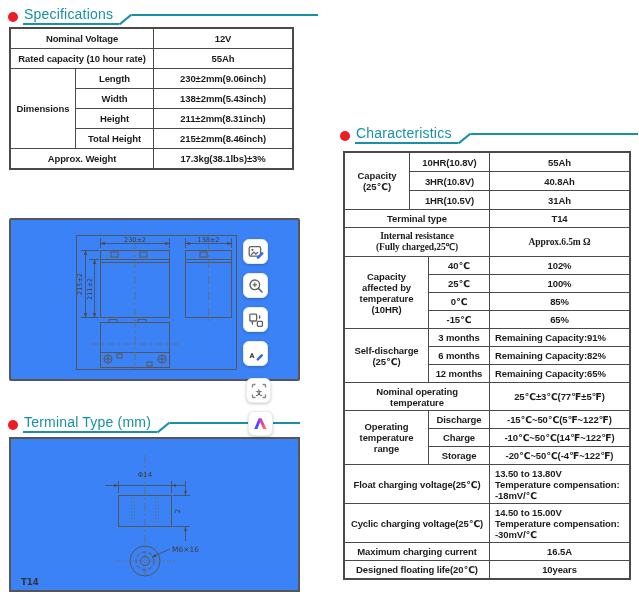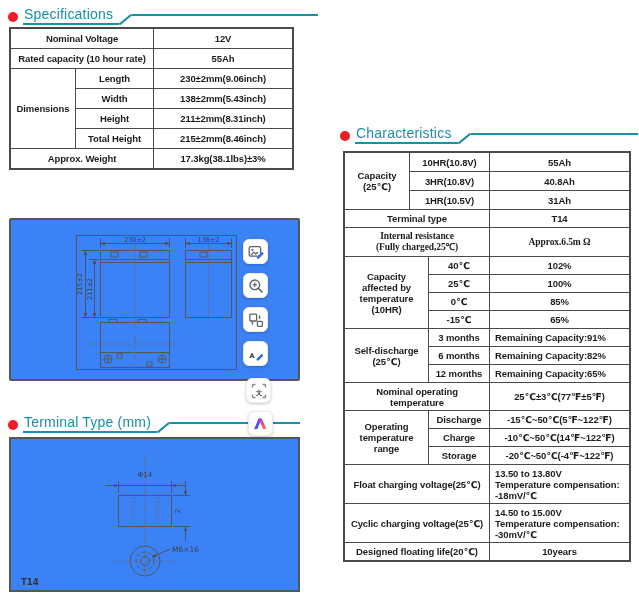--- a/index.html
+++ b/index.html
@@ -396,20 +396,24 @@
       </tr>
     </tbody>
       </table>
 
     <table class="tbl t-mx">
       <colgroup>
           <col style="width:145px">
           <col>
         </colgroup>
       <tbody>
+          <tr>
+        <td>Maximum charging current</td>
+        <td>16.5A</td>
+      </tr>
       <tr>
         <td>Designed floating life(20℃)</td>
         <td>10years</td>
       </tr>
     </tbody>
       </table>
   </div>
 
   <button class="tool-btn" style="left:243px;top:239px;">
     <svg width="16" height="16" viewBox="0 0 16 16">

